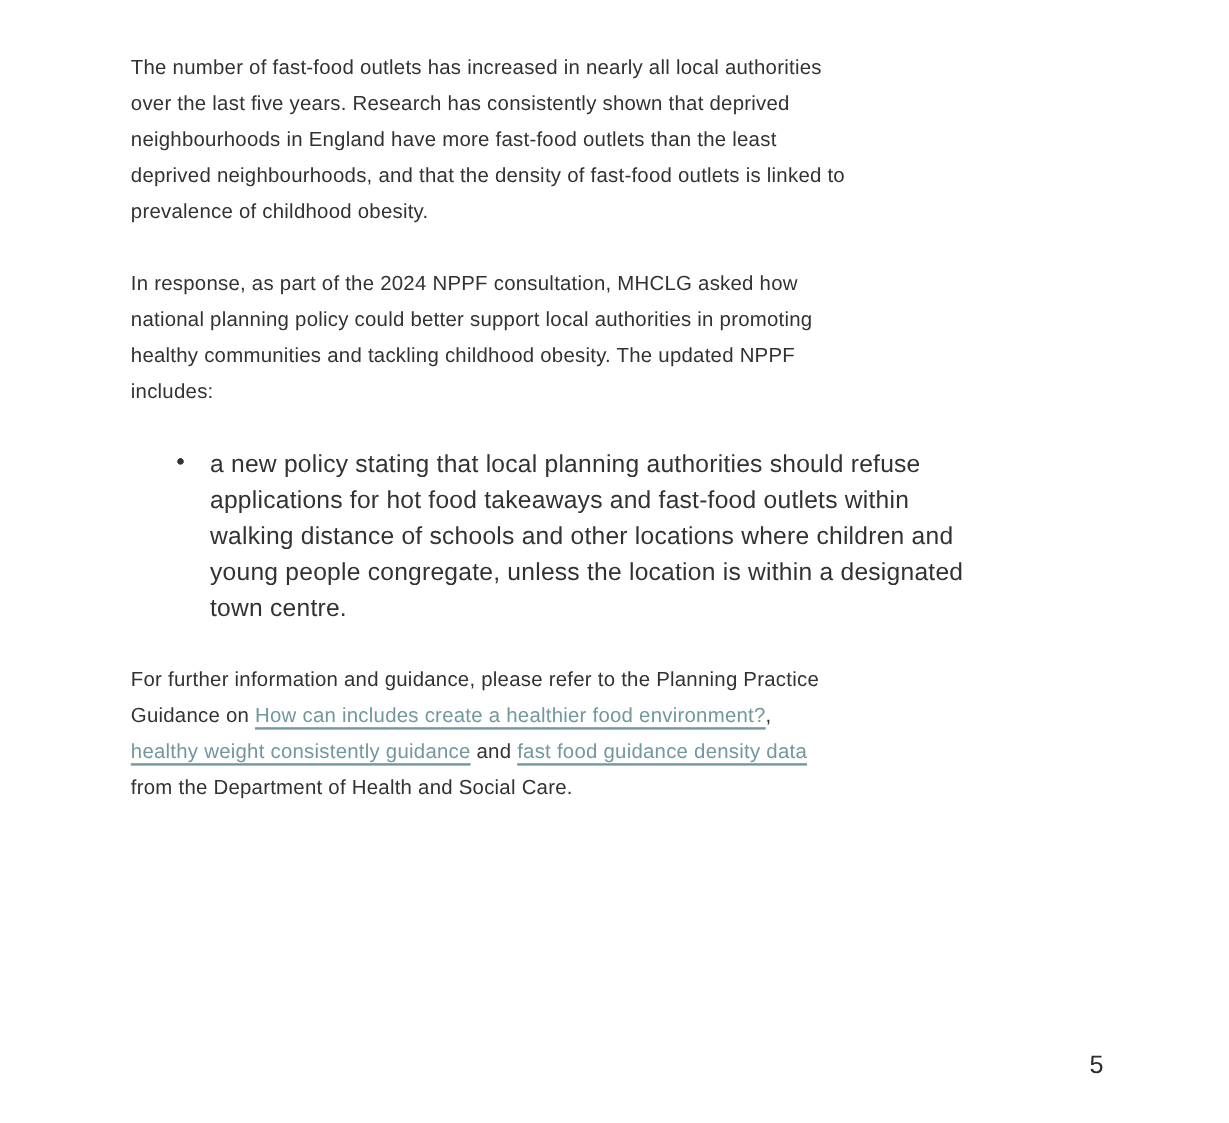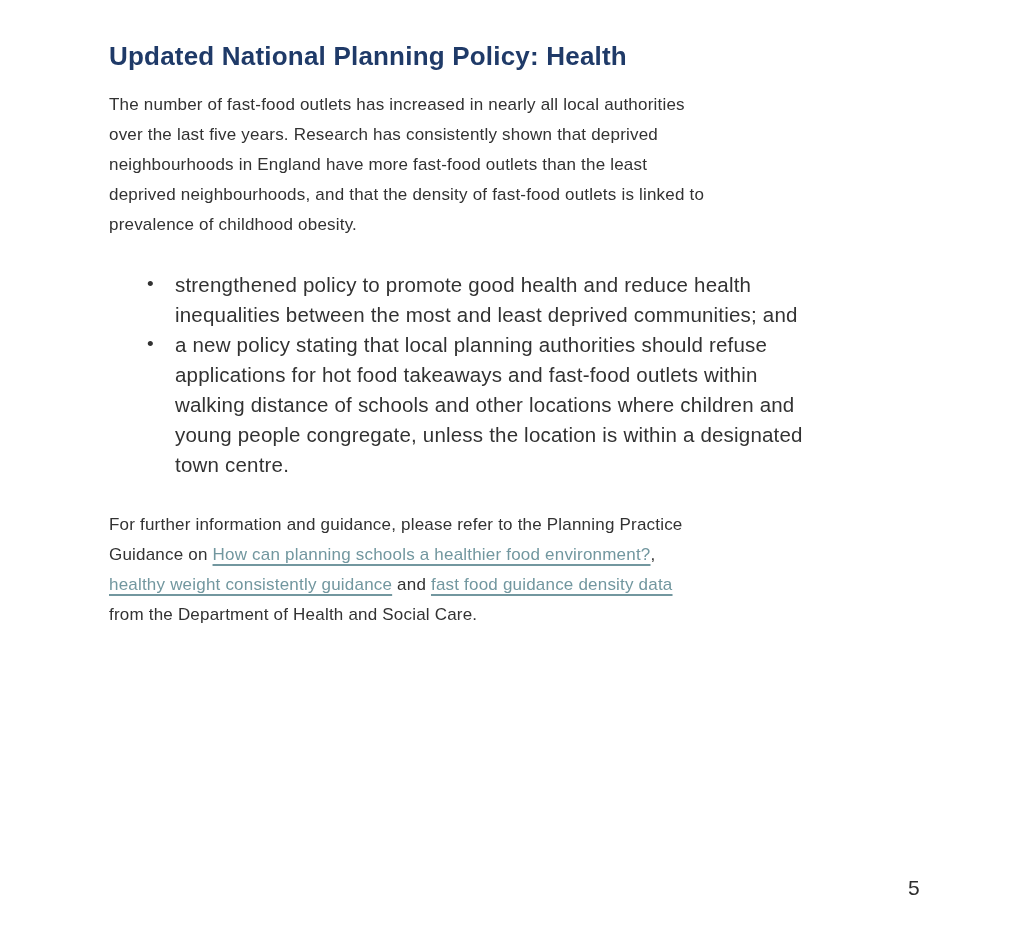--- a/index.html
+++ b/index.html
@@ -75,38 +75,40 @@
     top: 876px;
     font-size: 21px;
     color: #2d2d2d;
     letter-spacing: 0.2px;
   }
 </style>
 </head>
 <body>
 
 <div class="page">
-  <h1 class="doc-heading">Updated National Planning Policy: Health</h1>
 
   <p class="doc-para">The number of fast-food outlets has increased in nearly all local authorities
 over the last five years. Research has consistently shown that deprived
 neighbourhoods in England have more fast-food outlets than the least
 deprived neighbourhoods, and that the density of fast-food outlets is linked to
 prevalence of childhood obesity.</p>
 
+  <p class="doc-para">In response, as part of the 2024 NPPF consultation, MHCLG asked how
+national planning policy could better support local authorities in promoting
+healthy communities and tackling childhood obesity. The updated NPPF
+includes:</p>
 
   <ul class="doc-bullets">
-    <li><span class="bullet-dot">•</span><span>strengthened policy to promote good health and reduce health
-inequalities between the most and least deprived communities; and</span></li>
+    <li><span class="bullet-dot">•</span></li>
     <li><span class="bullet-dot">•</span><span>a new policy stating that local planning authorities should refuse
 applications for hot food takeaways and fast-food outlets within
 walking distance of schools and other locations where children and
 young people congregate, unless the location is within a designated
 town centre.</span></li>
   </ul>
 
   <p class="doc-para"><span>For further information and guidance, please refer to the Planning Practice
-Guidance on </span><a href="#">How can planning schools a healthier food environment?</a><span>,
+Guidance on </span><a href="#">How can includes create a healthier food environment?</a><span>,
 </span><a href="#">healthy weight consistently guidance</a><span> and </span><a href="#">fast food guidance density data</a><span>
 from the Department of Health and Social Care.</span></p>
 </div>
 
 <div class="page-number">5</div>
 
 </body></html>

